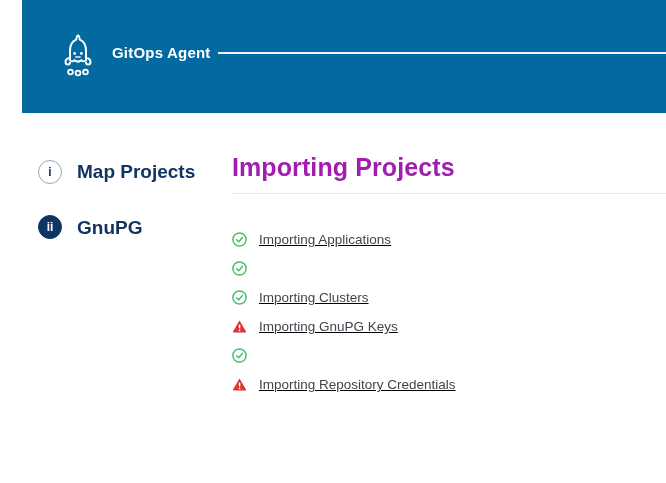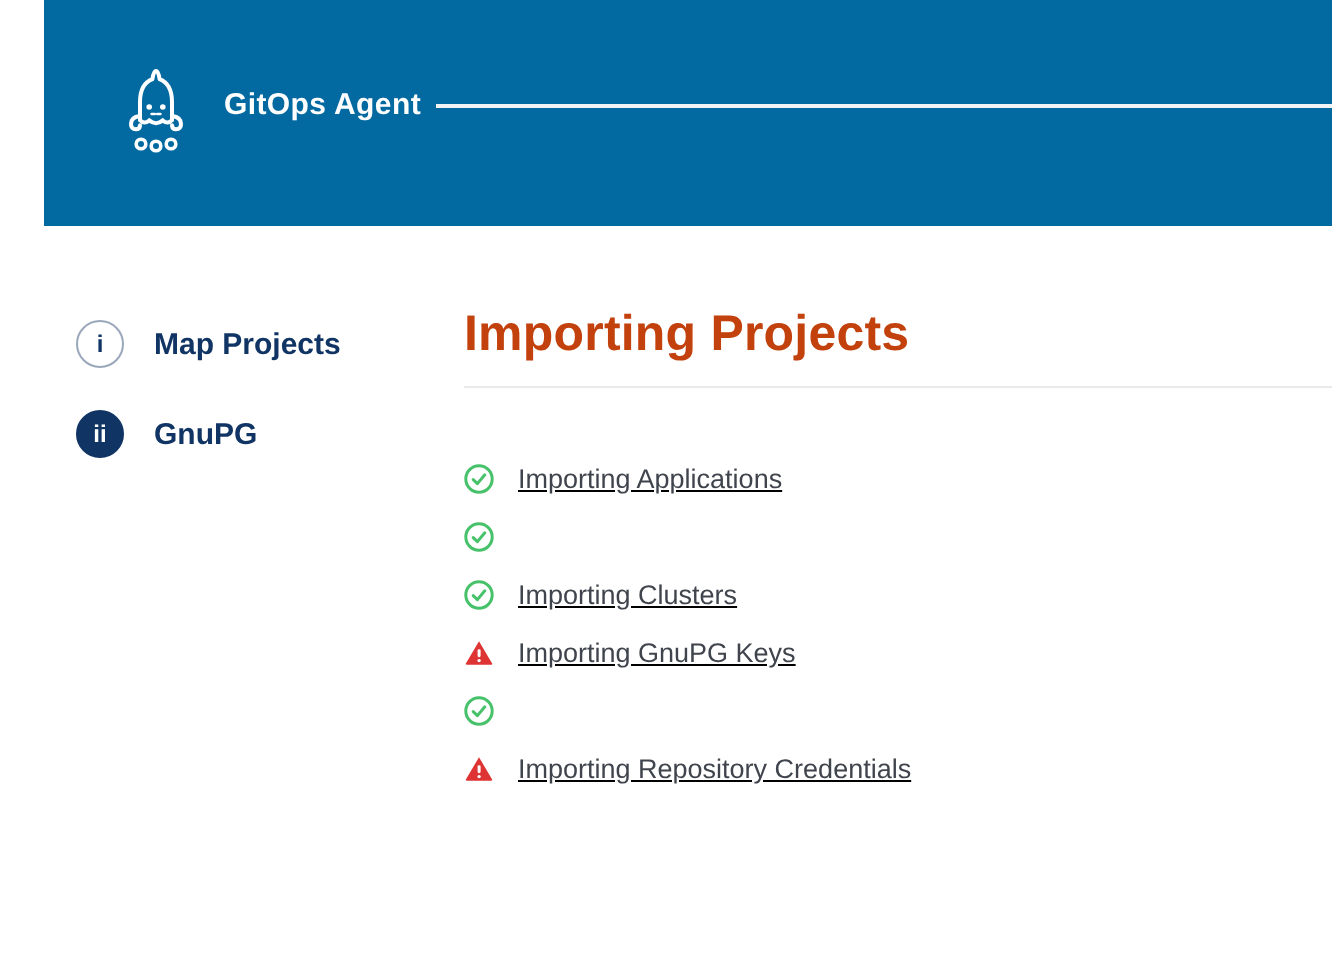--- a/index.html
+++ b/index.html
@@ -35,45 +35,45 @@
   
   .stepper {
     position: absolute; left: 0; top: 113px; width: 232px; bottom: 0;
     background: #ffffff;
   }
   .step {
     position: absolute; left: 38px; height: 24px;
     display: flex; align-items: center; gap: 15px; cursor: pointer;
   }
   .step:nth-child(1) { top: 47px; }
-  .step:nth-child(2) { top: 92px; }
+  .step:nth-child(2) { top: 102px; align-items: flex-end; }
   .step-marker {
     width: 24px; height: 24px; border-radius: 50%;
     display: inline-flex; align-items: center; justify-content: center;
     font-size: 12px; font-weight: 700; font-style: normal;
     flex: 0 0 auto;
   }
   .step-marker.outline {
     border: 1.5px solid #9aa7ba; color: #103464; background: #ffffff;
   }
   .step-marker.filled {
     border: 1.5px solid #103464; color: #ffffff; background: #103464;
   }
   .step-label {
-    color: #103464; font-size: 15px; font-weight: 700; white-space: nowrap;
+    color: #103464; font-size: 19px; font-weight: 700; white-space: nowrap;
   }
 
   
   .main {
     position: absolute; left: 232px; top: 113px; right: 0; bottom: 0;
     background: #ffffff;
   }
   .page-title {
     position: absolute; left: 0; top: 40px;
-    font-size: 25px; font-weight: 700; color: #c2410c; letter-spacing: 0.1px;
+    font-size: 25px; font-weight: 700; color: #a21caf; letter-spacing: 0.1px;
     white-space: nowrap;
   }
   .title-divider {
     position: absolute; left: 0; right: 0; top: 80px; height: 1px;
     background: #e8eaec; border: none;
   }
   .import-list {
     position: absolute; left: 0; top: 112px; right: 0;
     list-style: none;
   }

